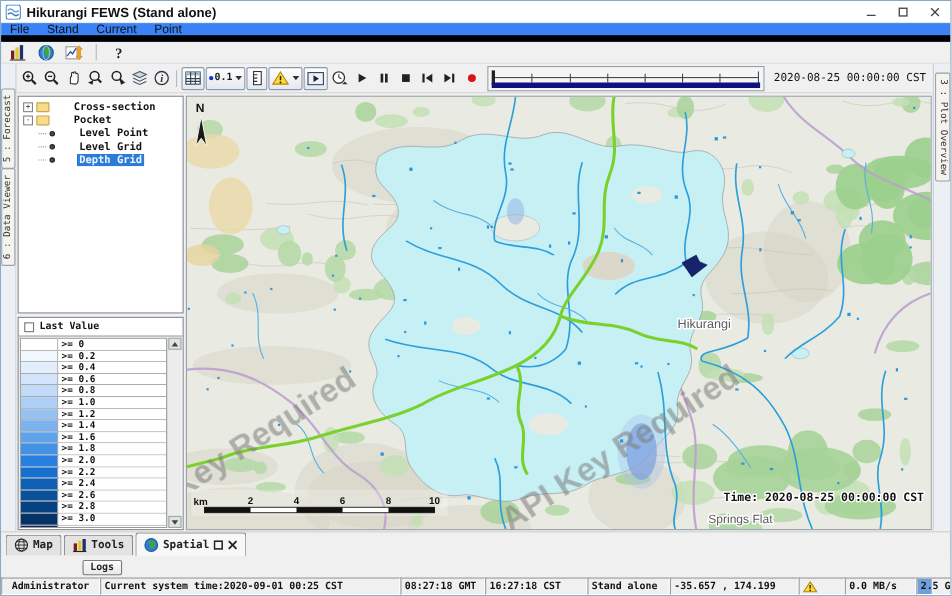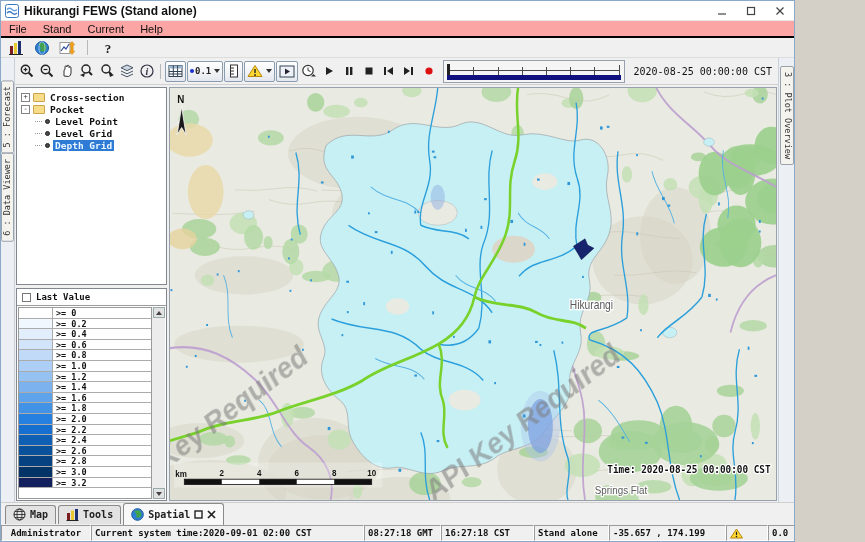--- a/index.html
+++ b/index.html
@@ -1,25 +1,25 @@
 <!DOCTYPE html>
 <html><head>
 <meta charset="utf-8">
 <style>
   html,body{margin:0;padding:0;background:#d4d0c8;}
   *{box-sizing:border-box;}
-  .window{width:795px;height:542px;border:1px solid #8aa8c8;background:#f0f0f0;
+  .window{width:865px;height:542px;border:1px solid #8aa8c8;background:#f0f0f0;
     display:flex;flex-direction:column;font-family:"Liberation Sans",sans-serif;overflow:hidden;}
   
   .titlebar{height:20px;background:#ffffff;display:flex;align-items:center;padding-left:4px;gap:5px;border-bottom:1px solid #e8e8e8;flex:0 0 auto;}
   .title{font-size:12px;font-weight:bold;color:#111;white-space:nowrap;}
   .win-controls{margin-left:auto;display:flex;height:100%;}
   .win-btn{width:29px;height:100%;display:flex;align-items:center;justify-content:center;}
   
-  .menubar{height:17px;display:flex;align-items:center;font-size:11px;color:#111;background:#fca5a5;border-bottom:2px solid #000000;flex:0 0 auto;}
+  .menubar{height:17px;display:flex;align-items:center;font-size:11px;color:#111;background:#3b82f6;border-bottom:6px solid #000000;flex:0 0 auto;}
   .menu-item{padding:1px 8px;cursor:default;}
   
   .toolbar1{height:20px;display:flex;align-items:center;gap:7px;padding-left:5px;border-bottom:1px solid #dcdcdc;flex:0 0 auto;}
   .sep{width:1px;height:15px;background:#b8b8b8;margin:0 3px;}
   
   .main{flex:1 1 auto;display:flex;min-height:0;}
   .strip{background:#eceff3;display:flex;flex-direction:column;align-items:center;flex:0 0 auto;}
   .strip-l{width:14px;border-right:1px solid #c8d0da;}
   .strip-r{width:16px;border-left:1px solid #c8d0da;}
   .v-tab{background:#f4f3ee;border:1px solid #9aa2ac;border-radius:2px;font-size:8.5px;color:#333;
@@ -48,21 +48,21 @@
   .left-panel{width:154px;flex:0 0 auto;display:flex;flex-direction:column;padding:2px 2px 1px 1px;gap:3px;}
   .tree-box{height:198px;background:#fff;border:1px solid #828790;overflow:hidden;
     font-family:"DejaVu Sans Mono",monospace;font-size:9.5px;font-weight:bold;color:#111;padding-top:3px;flex:0 0 auto;}
   .tree-row{display:flex;align-items:center;height:12px;padding-left:4px;gap:3px;white-space:nowrap;}
   .tree-row.child{padding-left:18px;}
   .expander{width:9px;height:9px;border:1px solid #848484;background:#fff;font:7px/7px "DejaVu Sans Mono",monospace;
     display:flex;align-items:center;justify-content:center;color:#333;flex:0 0 auto;}
   .folder{width:12px;height:9px;background:#f7dd8a;border:1px solid #caa34a;border-radius:1px;flex:0 0 auto;}
   .bullet{width:5px;height:5px;border-radius:50%;background:#4a4a4a;border:1px solid #222;flex:0 0 auto;}
   .dash{width:7px;height:1px;border-top:1px dotted #999;flex:0 0 auto;}
-  .tree-label{padding:0 2px;}
+  .tree-label{padding:0 2px;margin-left:17px;}
   .tree-label.sel{background:#2e7bd6;color:#eaf6ff;}
   .legend-box{flex:1 1 auto;background:#fff;border:1px solid #828790;display:flex;flex-direction:column;min-height:0;}
   .legend-head{height:16px;display:flex;align-items:center;gap:5px;padding:0 5px;flex:0 0 auto;
     font-family:"DejaVu Sans Mono",monospace;font-size:9px;font-weight:bold;color:#111;}
   .checkbox{width:9px;height:9px;border:1px solid #777;background:#fff;flex:0 0 auto;}
   .legend-list{flex:1 1 auto;display:flex;border-top:1px solid #9a9a9a;min-height:0;overflow:hidden;}
   .legend-rows{flex:1 1 auto;border:1px solid #9a9a9a;border-right:none;margin:1px 0 1px 1px;overflow:hidden;}
   .legend-row{display:flex;height:10.6px;border-bottom:1px solid #ababab;}
   .legend-swatch{width:34px;flex:0 0 auto;border-right:1px solid #ababab;}
   .legend-label{flex:1;font-family:"DejaVu Sans Mono",monospace;font-size:8.5px;font-weight:bold;color:#111;
@@ -120,21 +120,21 @@
             <line x1="8.5" y1="1.5" x2="1.5" y2="8.5" stroke="#444" stroke-width="1.2"></line>
           </svg>
         </div>
     </div>
   </div>
 
   <div class="menubar">
       <span class="menu-item">File</span>
       <span class="menu-item">Stand</span>
       <span class="menu-item">Current</span>
-      <span class="menu-item">Help</span>
+      <span class="menu-item">Point</span>
     </div>
 
   <div class="toolbar1">
     <span class="tb-btn">
         <svg width="16" height="16">
           <rect x="2" y="6" width="3" height="8" fill="#7b1d1d"></rect>
           <rect x="6" y="3" width="3" height="11" fill="#e8c832"></rect>
           <rect x="10" y="1" width="3" height="13" fill="#1c2f6e"></rect>
           <line x1="1" y1="14.5" x2="15" y2="14.5" stroke="#222"></line>
         </svg>
@@ -776,27 +776,30 @@
       <svg width="9" height="9">
           <rect x="1" y="1" width="7" height="7" fill="none" stroke="#222" stroke-width="1.4"></rect>
         </svg>
       <svg width="9" height="9">
           <line x1="1" y1="1" x2="8" y2="8" stroke="#222" stroke-width="1.7"></line>
           <line x1="8" y1="1" x2="1" y2="8" stroke="#222" stroke-width="1.7"></line>
         </svg>
     </div>
   </div>
 
+  <div class="logs-row">
+    <span class="logs-btn">Logs</span>
+  </div>
 
   <div class="statusbar">
       <div class="status-seg" style="width: 90px; justify-content: center;">
         <span class="seg-text">Administrator</span>
       </div>
       <div class="status-seg" style="width: 273px;">
-        <span class="seg-text">Current system time:2020-09-01 02:00 CST</span>
+        <span class="seg-text">Current system time:2020-09-01 00:25 CST</span>
       </div>
       <div class="status-seg" style="width: 77px;">
         <span class="seg-text">08:27:18 GMT</span>
       </div>
       <div class="status-seg" style="width: 93px;">
         <span class="seg-text">16:27:18 CST</span>
       </div>
       <div class="status-seg" style="width: 75px;">
         <span class="seg-text">Stand alone</span>
       </div>

